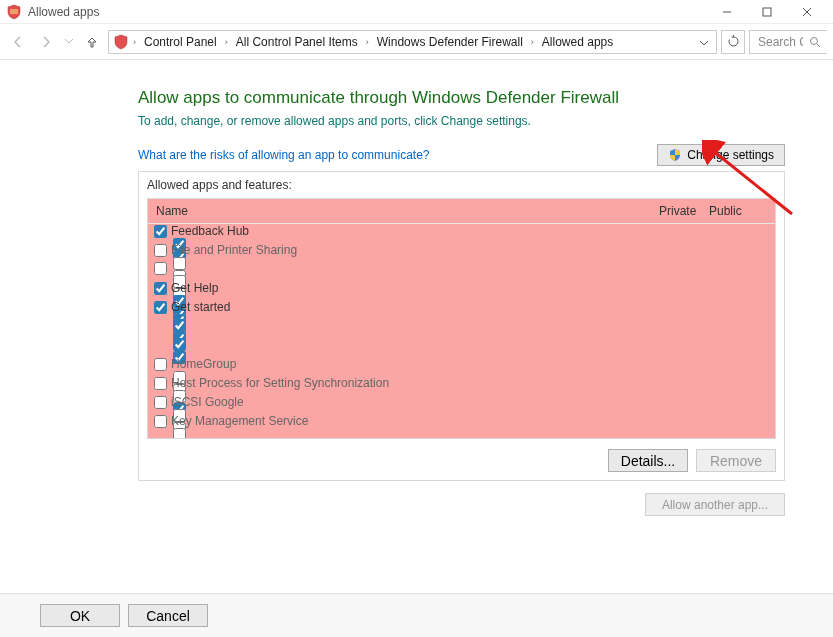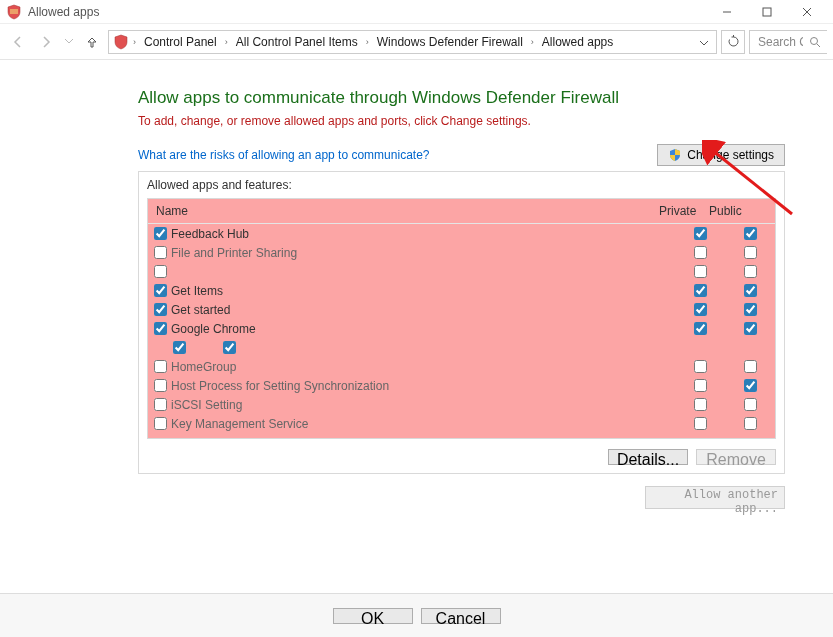--- a/index.html
+++ b/index.html
@@ -74,21 +74,21 @@
     font-family: inherit; font-size: 12px; color: #333;
     background: transparent;
   }
   .search-box input::placeholder { color: #888; }
   .search-icon { width: 12px; height: 12px; flex-shrink: 0; }
   
   .main {
     padding: 28px 48px 24px 138px;
   }
   .page-title { color: #1a6f1a; font-size: 17px; margin-bottom: 6px; font-weight: 400; }
-  .subtitle { color: #b91c1c; margin-bottom: 16px; }
+  .subtitle { color: #0f766e; margin-bottom: 16px; }
   .risks-row {
     display: flex; justify-content: space-between; align-items: center;
     margin-bottom: 5px;
   }
   .link { color: #0066cc; cursor: pointer; }
   .change-btn {
     display: flex; align-items: center; gap: 5px;
     background: #e9e9e9;
     border: 1px solid #adadad;
     padding: 3px 10px;
@@ -115,67 +115,67 @@
   .list-body {
     height: 214px;
     overflow-y: scroll;
     padding: 0;
   }
   .list-body::-webkit-scrollbar { width: 16px; }
   .list-body::-webkit-scrollbar-track { background: #f0f0f0; }
   .list-body::-webkit-scrollbar-thumb { background: #c1c1c1; }
   .list-row {
     display: flex;
-    align-items: center;
     height: 19px;
     padding: 0 0 0 6px;
+    flex-direction: column;
   }
   .list-row .rname { flex: 1; display: flex; align-items: center; gap: 4px; color: #666; }
   .list-row .rname.enabled { color: #333; }
   .list-row .rchk { width: 50px; display: flex; justify-content: center; }
   input[type="checkbox"] {
     width: 13px; height: 13px;
     margin: 0;
     accent-color: #2a7eb8;
   }
   .btn-row {
     display: flex;
     justify-content: flex-end;
     gap: 8px;
     margin-top: 10px;
   }
   .btn-row button, .bottom-bar button {
-    width: 80px; height: 16px;
+    width: 80px; height: 23px;
     background: #e9e9e9;
     border: 1px solid #adadad;
-    font-family: inherit; font-size: 16px;
+    font-family: inherit; font-size: 14px;
     cursor: pointer;
   }
   .btn-row button:disabled, .bottom-bar button:disabled,
   .allow-another button:disabled {
     color: #999; background: #efefef; border-color: #d0d0d0;
     cursor: default;
   }
   .allow-another {
     display: flex; justify-content: flex-end;
     margin-top: 12px;
   }
   .allow-another button {
     width: 140px; height: 23px;
     background: #e9e9e9; border: 1px solid #adadad;
-    font-family: Liberation Mono, monospace; font-size: 12px; text-align: right;
+    font-family: Liberation Sans, sans-serif; font-size: 12px;
   }
   .bottom-bar {
     position: absolute;
     bottom: 0; left: 0; right: 0;
     height: 44px;
     border-top: 1px solid #ddd;
     background: #f7f7f7;
     display: flex;
-    justify-content: center;
+    justify-content: flex-start;
     align-items: center;
     padding: 0 40px;
     gap: 8px;
   }
   
   .arrow-annot {
     position: absolute;
     top: 140px; left: 702px;
     pointer-events: none;
   }
@@ -315,21 +315,21 @@
             <div class="rchk">
               <input type="checkbox" style="">
             </div>
             <div class="rchk">
               <input type="checkbox" style="">
             </div>
           </div>
           <div class="list-row">
             <div class="rname enabled">
               <input type="checkbox" checked="" style="">
-              <span>Get Items</span>
+              <span>Get Help</span>
             </div>
             <div class="rchk">
               <input type="checkbox" checked="" style="">
             </div>
             <div class="rchk">
               <input type="checkbox" checked="" style="">
             </div>
           </div>
           <div class="list-row">
             <div class="rname enabled">
@@ -337,24 +337,20 @@
               <span>Get started</span>
             </div>
             <div class="rchk">
               <input type="checkbox" checked="" style="">
             </div>
             <div class="rchk">
               <input type="checkbox" checked="" style="">
             </div>
           </div>
           <div class="list-row">
-            <div class="rname enabled">
-              <input type="checkbox" checked="" style="">
-              <span>Google Chrome</span>
-            </div>
             <div class="rchk">
               <input type="checkbox" checked="" style="">
             </div>
             <div class="rchk">
               <input type="checkbox" checked="" style="">
             </div>
           </div>
           <div class="list-row">
             <div class="rchk">
               <input type="checkbox" checked="" style="">
@@ -383,21 +379,21 @@
             <div class="rchk">
               <input type="checkbox" style="">
             </div>
             <div class="rchk">
               <input type="checkbox" checked="" style="">
             </div>
           </div>
           <div class="list-row">
             <div class="rname">
               <input type="checkbox" style="">
-              <span>iSCSI Setting</span>
+              <span>iSCSI Google</span>
             </div>
             <div class="rchk">
               <input type="checkbox" style="">
             </div>
             <div class="rchk">
               <input type="checkbox" style="">
             </div>
           </div>
           <div class="list-row">
             <div class="rname">

